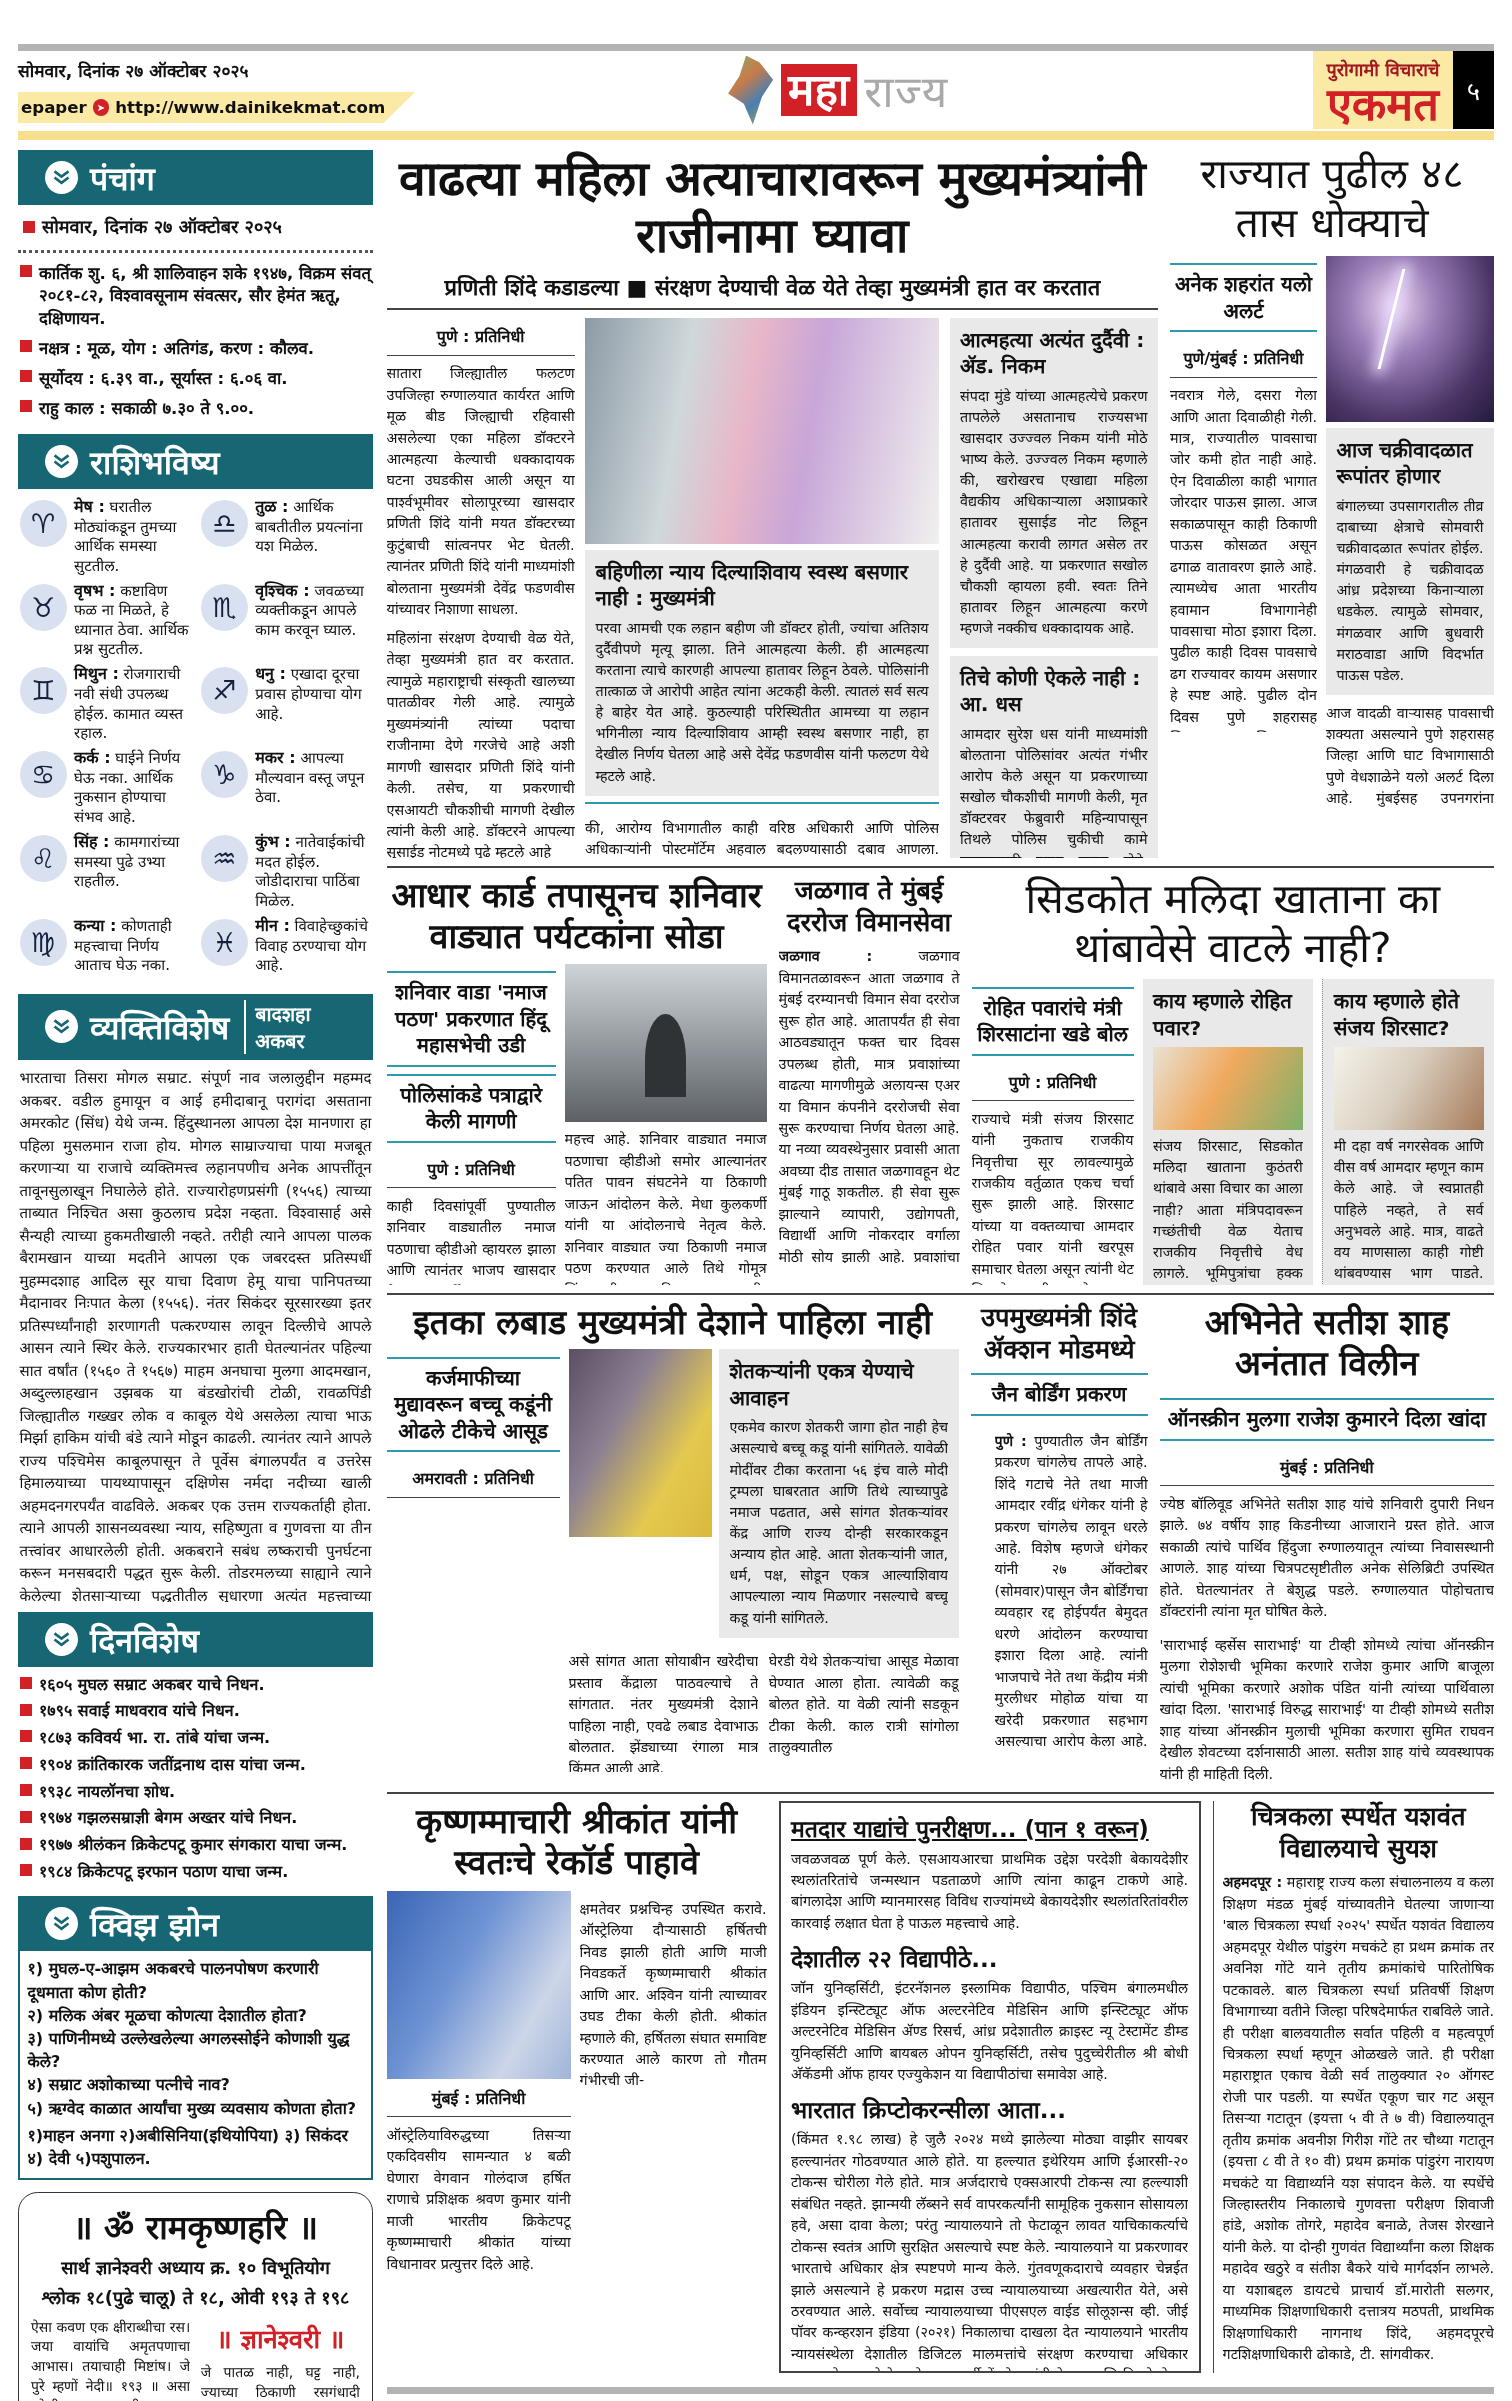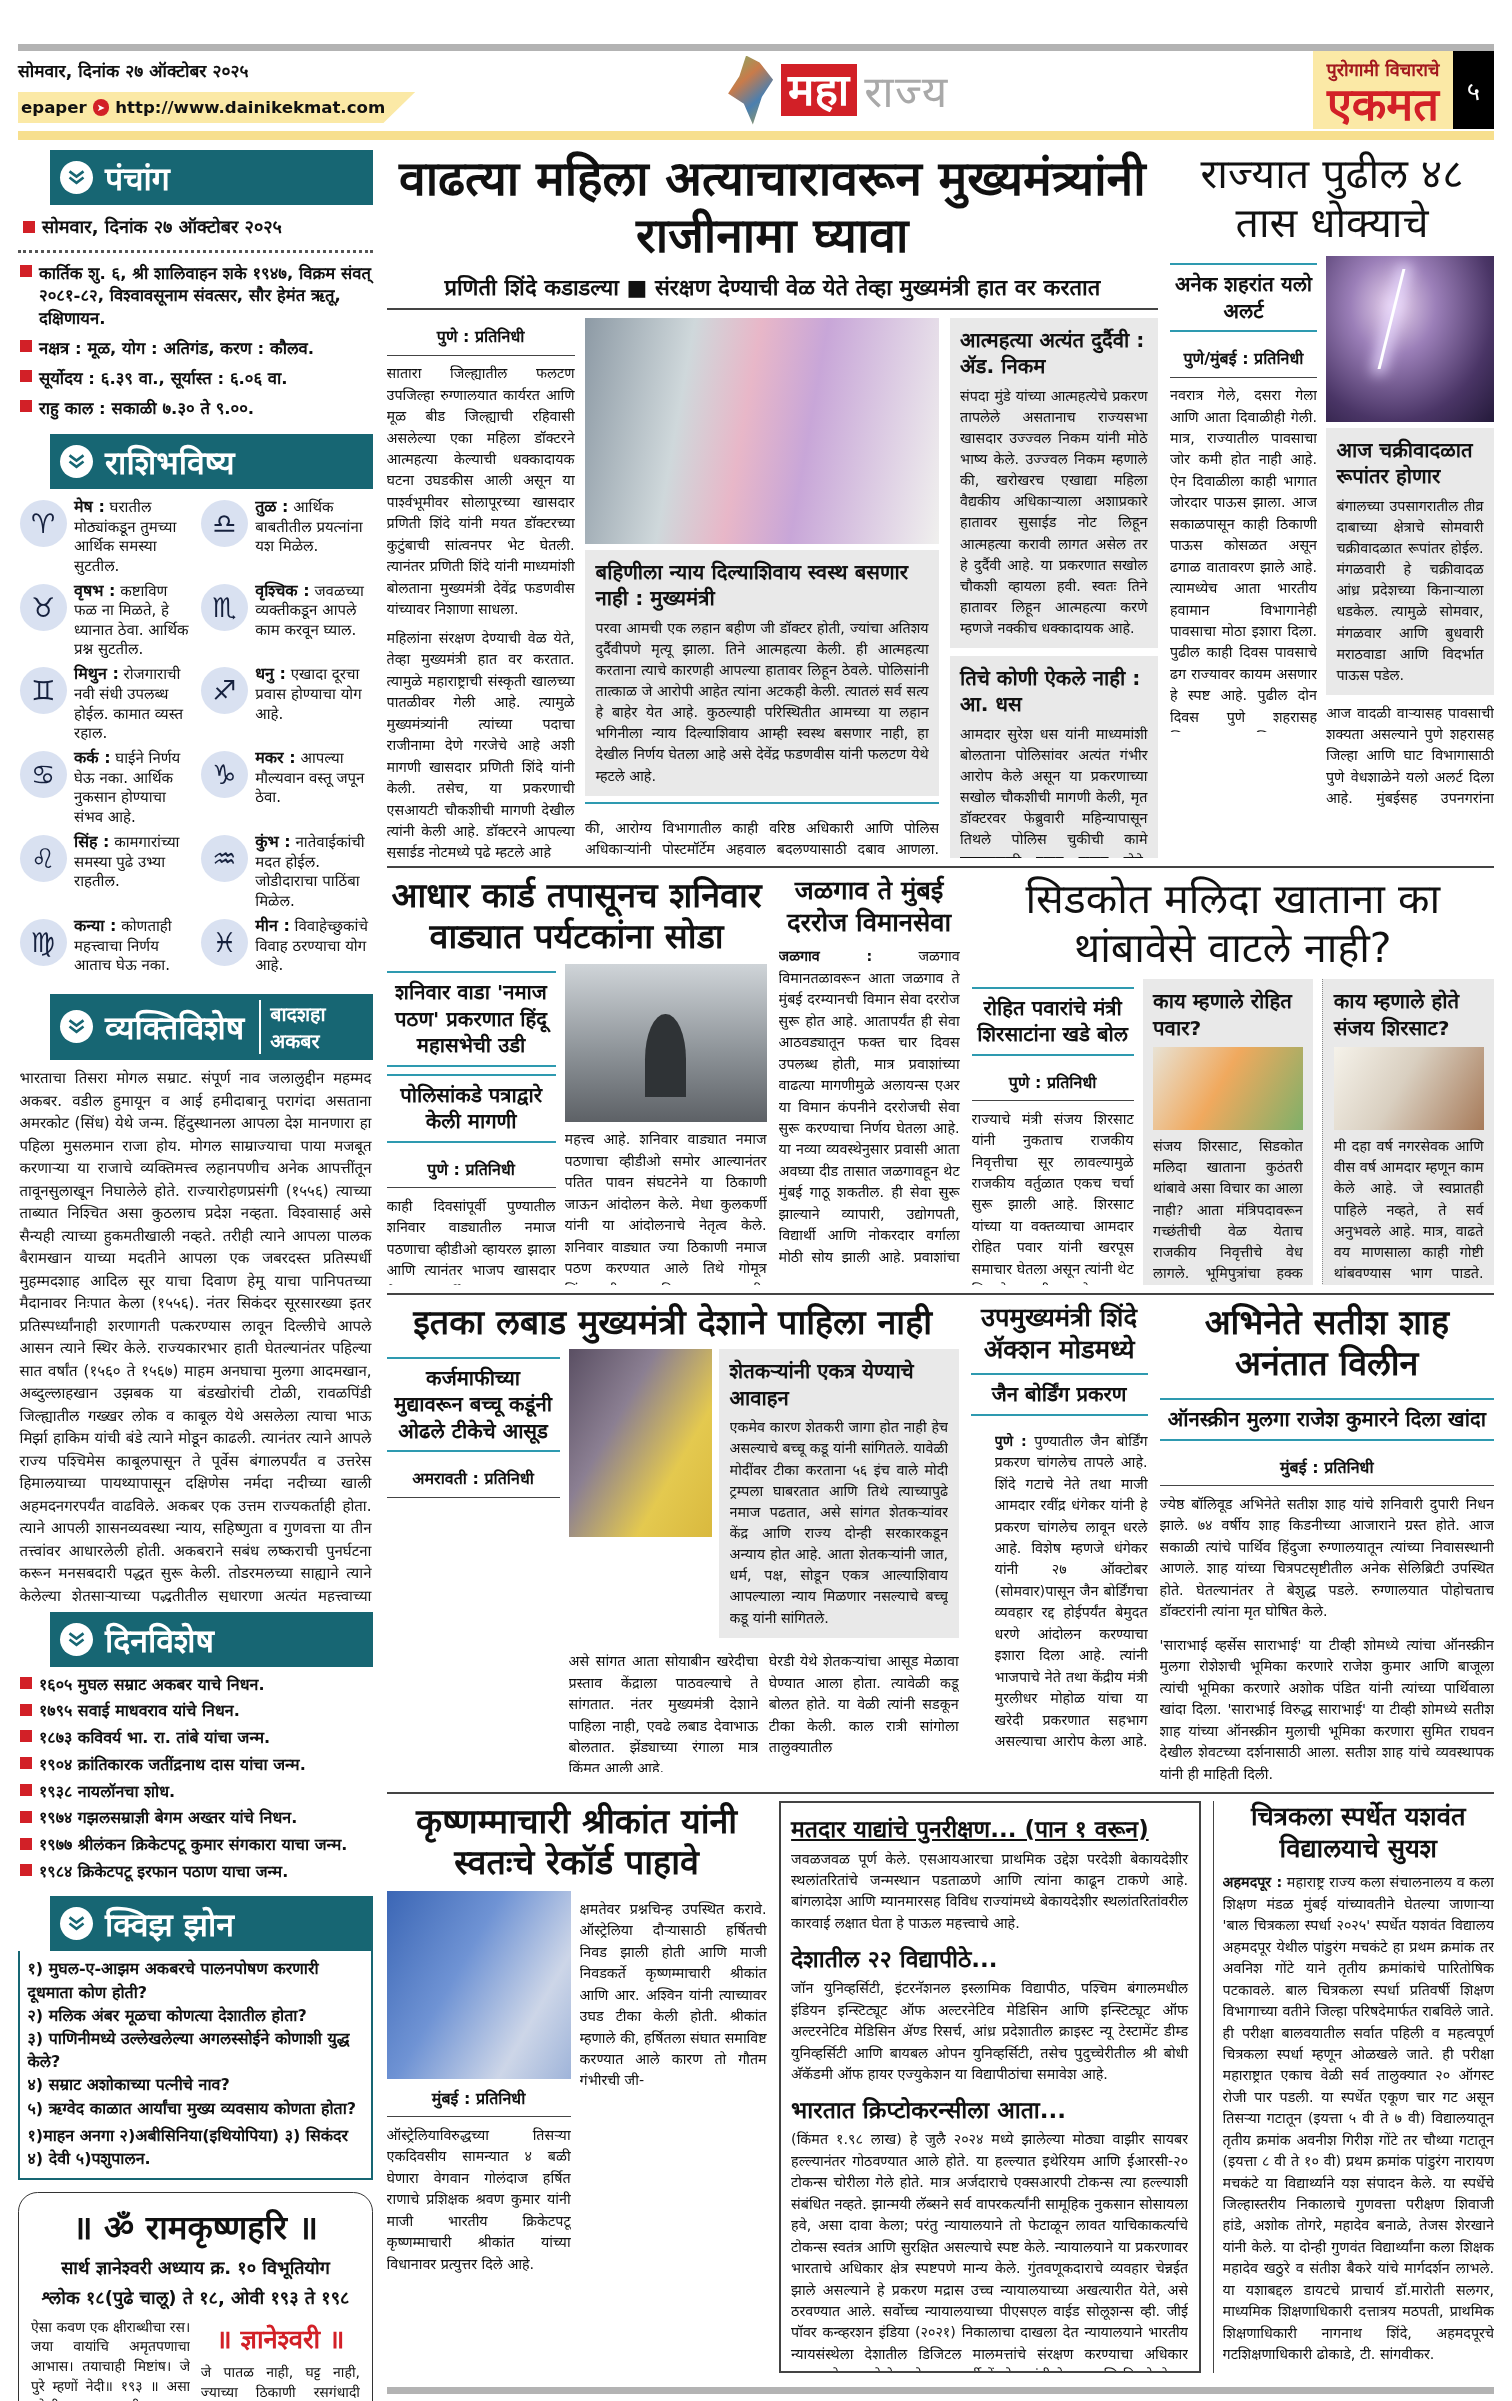--- a/index.html
+++ b/index.html
@@ -28,21 +28,21 @@
   .ekmat-box{background:var(--yellow); padding:6px 13.6px; text-align:center;}
   .ekmat-tag{color:var(--darkred); font-size:18px; font-weight:bold;}
   .ekmat-name{color:var(--red); font-size:45px; font-weight:bold; line-height:1.05;}
   .pageno-box{background:#000; color:#fff; width:41px; display:flex; align-items:center; justify-content:center; font-size:25.6px;}
   .yellow-rule{height:9px; background:#f7df8e; margin-top:1.5px;}
   
   .content{display:flex; gap:13.6px; margin-top:10.5px;}
   .sidebar{width:355px; flex:none;}
   .main{flex:1; min-width:0;}
   
-  .sec-hdr{background:var(--teal); color:#fff; display:flex; align-items:center; gap:12px; padding:6px 10px; margin-top:10.5px;margin-left:32px;}
+  .sec-hdr{background:var(--teal); color:#fff; display:flex; align-items:center; gap:12px; padding:6px 27px; margin-top:10.5px;}
   .sec-hdr:first-child{margin-top:0;}
   .sec-hdr .circ{width:33px;height:33px;border-radius:50%;background:#fff;display:flex;align-items:center;justify-content:center;flex:none;}
   .sec-hdr .circ svg{width:21px;height:21px;}
   .sec-hdr .t{font-size:32px; font-weight:bold;}
   .sec-hdr .sub{font-size:19.6px; font-weight:bold; border-left:2.3px solid #fff; padding-left:9px; margin-left:3px;}
   .pan-date{display:flex; gap:7.5px; align-items:center; font-size:18px; font-weight:bold; padding:9px 4.5px;}
   .sqr{width:12px;height:12px;background:var(--red);flex:none; margin-top:2.3px;}
   .dotted{border-top:3px dotted #555; margin:3px 0 6px 0;}
   .pan-item{display:flex; gap:7.5px; font-size:16.6px; font-weight:bold; padding:3.8px 1.5px; line-height:1.35;}
   .z-grid{display:grid; grid-template-columns:1fr 1fr; gap:4.5px 10.5px; padding:7.5px 1.5px;}

